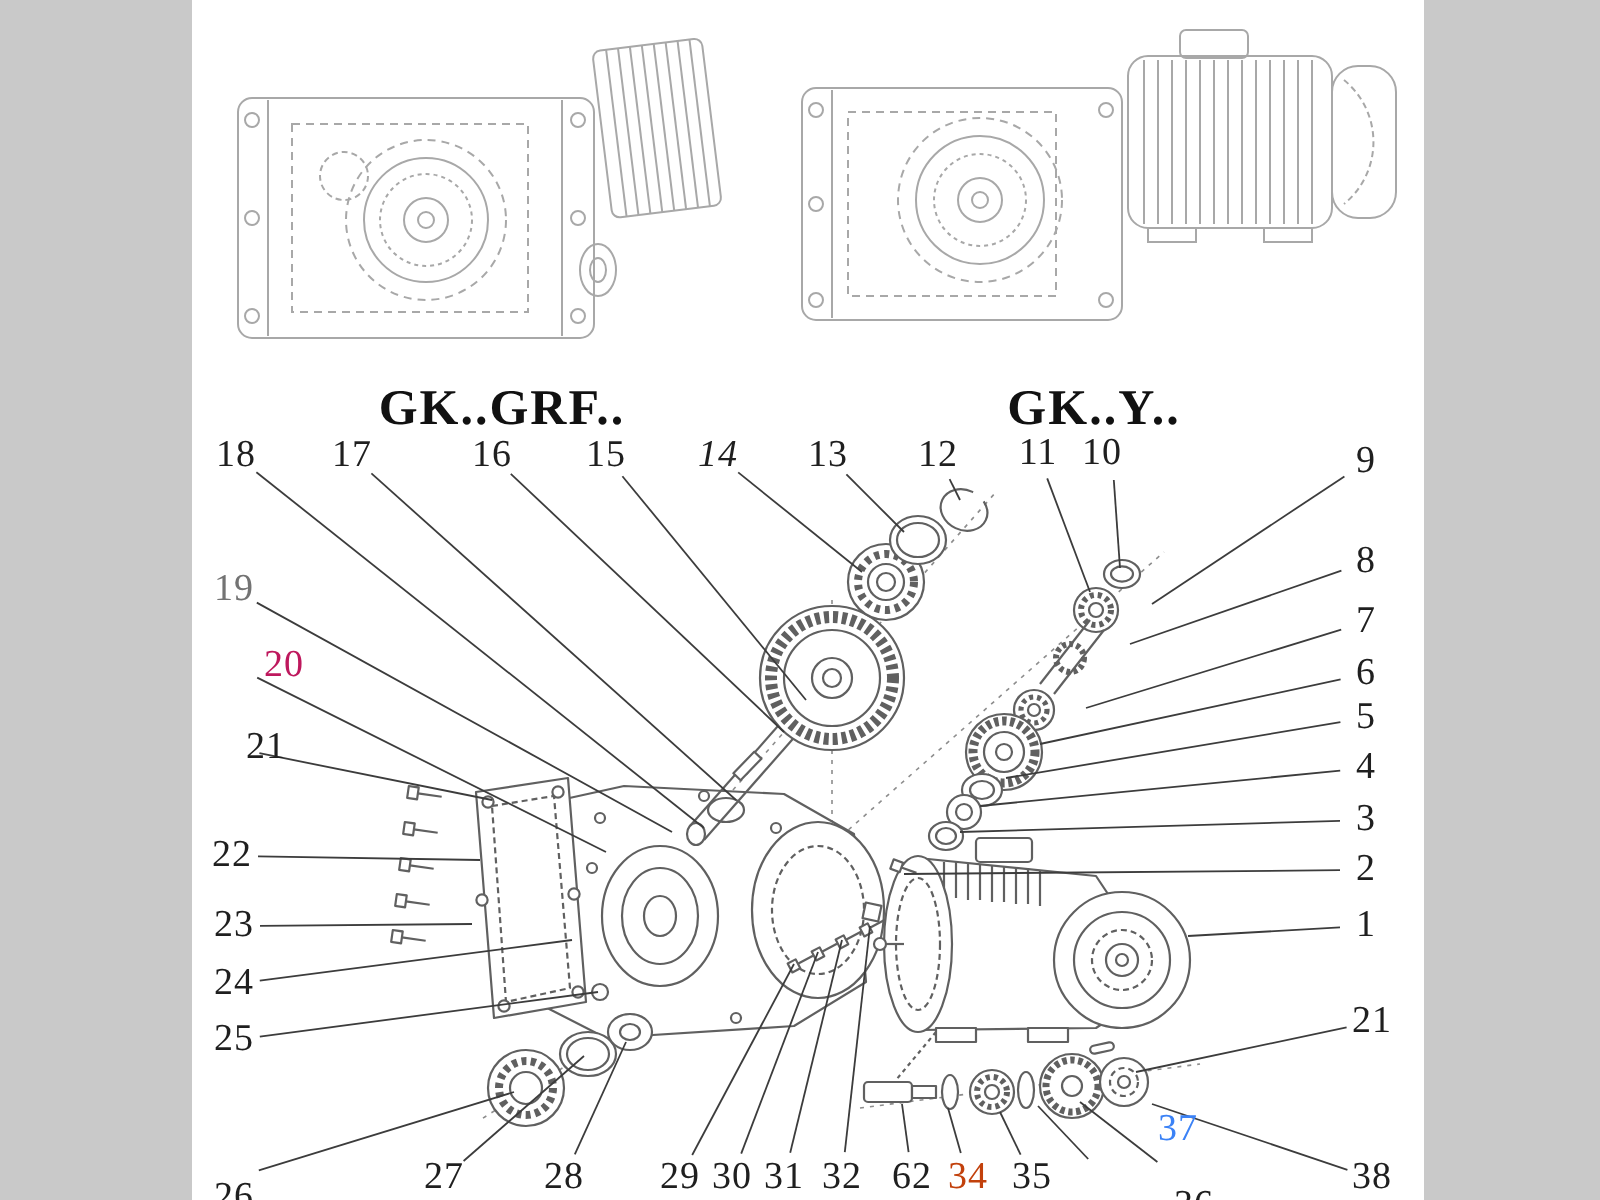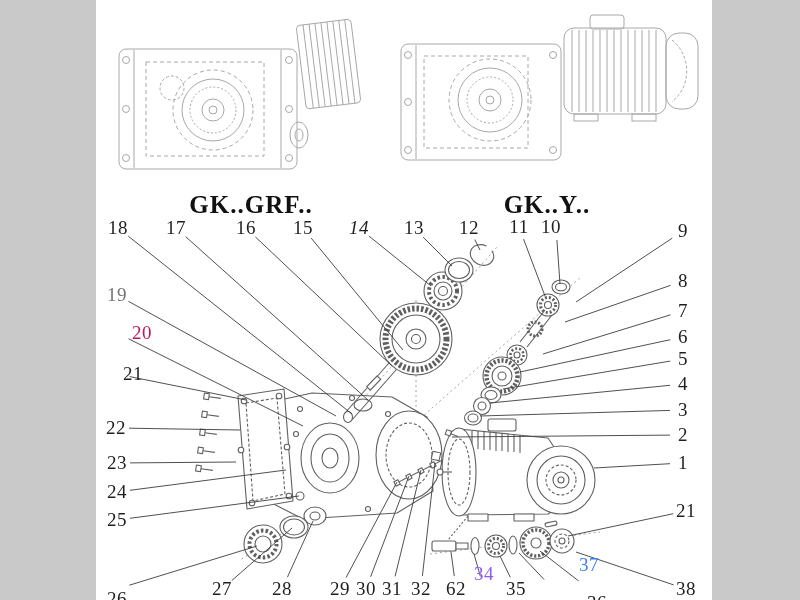--- a/index.html
+++ b/index.html
@@ -361,19 +361,19 @@
       <div class="callout" style="left: 117px; top: 492px; color: rgb(31, 31, 31);">24</div>
       <div class="callout" style="left: 117px; top: 520px; color: rgb(31, 31, 31);">25</div>
       <div class="callout" style="left: 117px; top: 599px; color: rgb(31, 31, 31);">26</div>
       <div class="callout" style="left: 222px; top: 589px; color: rgb(31, 31, 31);">27</div>
       <div class="callout" style="left: 282px; top: 589px; color: rgb(31, 31, 31);">28</div>
       <div class="callout" style="left: 340px; top: 589px; color: rgb(31, 31, 31);">29</div>
       <div class="callout" style="left: 366px; top: 589px; color: rgb(31, 31, 31);">30</div>
       <div class="callout" style="left: 392px; top: 589px; color: rgb(31, 31, 31);">31</div>
       <div class="callout" style="left: 421px; top: 589px; color: rgb(31, 31, 31);">32</div>
       <div class="callout" style="left: 456px; top: 589px; color: rgb(31, 31, 31);">62</div>
-      <div class="callout" style="left: 484px; top: 574px; color: #8b5cf6;">34</div>
+      <div class="callout" style="left: 484px; top: 589px; color: #c2410c;">34</div>
       <div class="callout" style="left: 516px; top: 589px; color: rgb(31, 31, 31);">35</div>
       <div class="callout" style="left: 553px; top: 603px; color: rgb(31, 31, 31); margin-left: 44px;">36</div>
       <div class="callout" style="left: 589px; top: 565px; color: #3b82f6;">37</div>
     </div>
 
 </div>
 
 </body></html>

